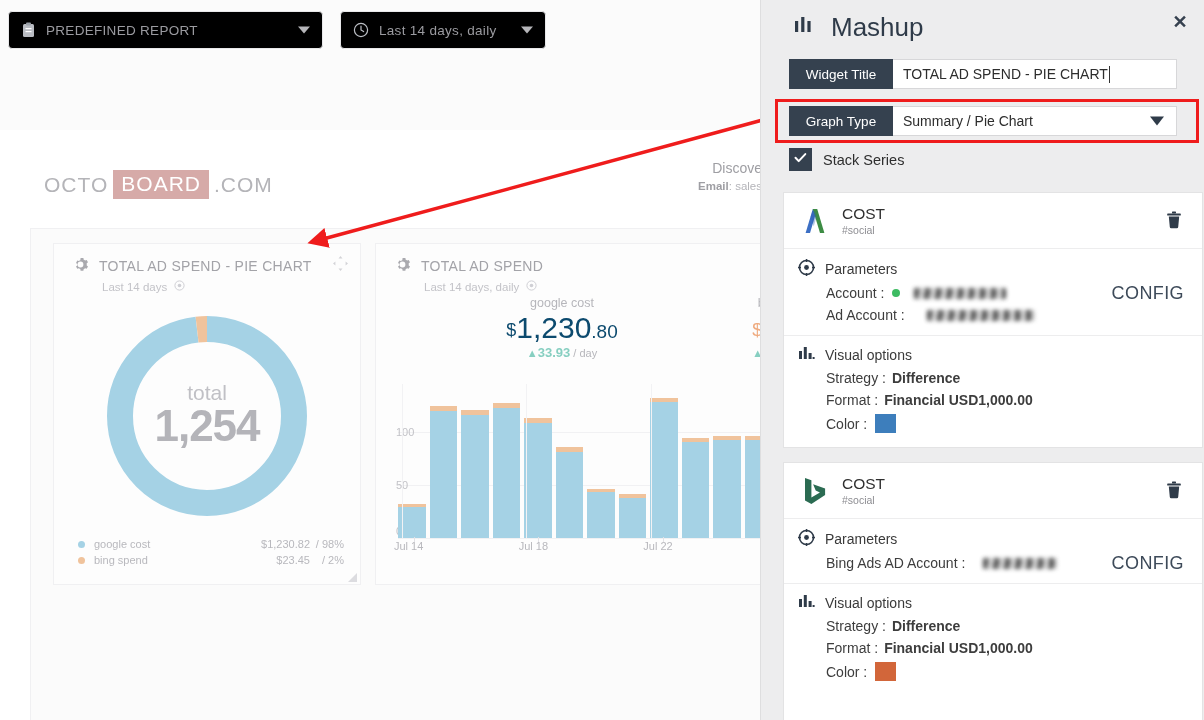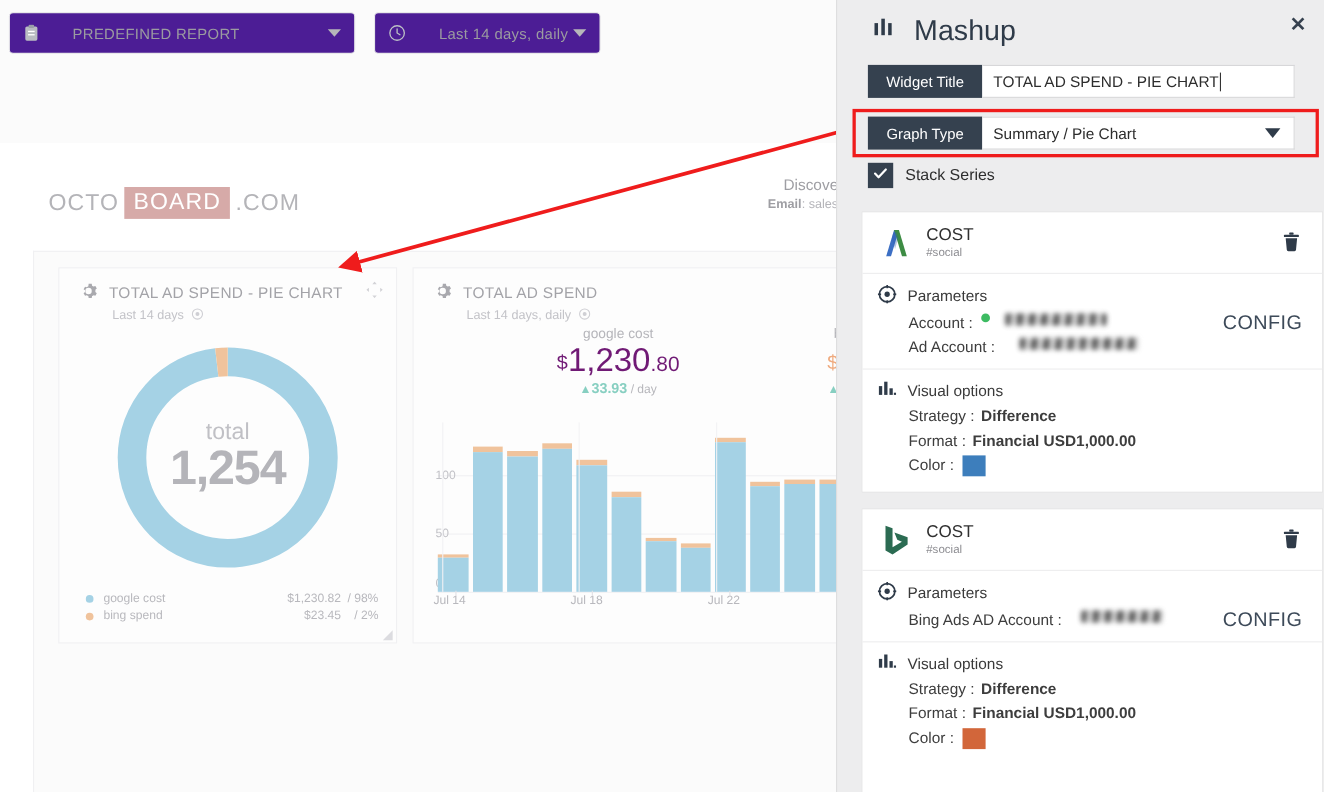--- a/index.html
+++ b/index.html
@@ -15,24 +15,24 @@
     position: absolute; left: 0; top: 0; width: 770px; height: 720px;
     background: #fbfbfb;
   }
 
   
   #toolbar {
     position: absolute; left: 0; top: 0; width: 770px; height: 60px;
     background: #fbfbfb;
   }
   .tb-select {
-    position: absolute; height: 38px; background: #4c1d95;
+    position: absolute; height: 38px; background: #000000;
     border: 1px solid #e8e8ea; border-radius: 4px;
     display: flex; align-items: center; color: #9b9ba0;
-    font-size: 13.5px; letter-spacing: .3px; gap: 20px;
+    font-size: 13.5px; letter-spacing: .3px;
   }
   #report-select { left: 8px; top: 11px; width: 315px; }
   #range-select  { left: 340px; top: 11px; width: 206px; }
   .tb-icon { margin-left: 12px; margin-right: 10px; display: flex; align-items: center; }
   .tb-caret {
     position: absolute; right: 12px; top: 50%; transform: translateY(-50%);
     width: 0; height: 0; border-left: 6px solid transparent;
     border-right: 6px solid transparent; border-top: 7px solid #b6b6ba;
   }
 
@@ -213,21 +213,21 @@
   #card-bing   { top: 462px; height: 270px; }
 
   .card-head { height: 55px; display: flex; align-items: center; padding: 0 14px; position: relative; }
   .logo-box { width: 34px; height: 34px; flex: 0 0 auto; margin-right: 10px; }
   .src-name { font-size: 15.5px; color: #303030; line-height: 1.1; }
   .src-tag  { font-size: 10.5px; color: #8d8d92; margin-top: 2px; }
   .trash { position: absolute; right: 20px; top: 18px; }
 
   .card-sec { border-top: 1px solid #ededee; padding: 10px 14px 12px 14px; position: relative; }
   .sec-head { display: flex; align-items: center; gap: 10px; font-size: 14px; color: #3a3a3a; }
-  .kv { font-size: 14px; color: #3d3d3d; margin-top: 6px; display: flex; padding-left: 28px; }
+  .kv { font-size: 14px; color: #3d3d3d; margin-top: 6px; display: flex; align-items: center; padding-left: 28px; }
   .kv .k { white-space: nowrap; }
   .kv .v { font-weight: 700; margin-left: 6px; }
   .green-dot { width: 8px; height: 8px; border-radius: 50%; background: #3dbb62; margin-left: 8px; flex: 0 0 auto; }
   .blur {
     margin-left: 14px; height: 11px; border-radius: 2px;
     background: repeating-linear-gradient(95deg,#2c2c2c 0 4px,#8d8d8d 4px 7px,#d8d8d8 7px 11px);
     filter: blur(2.2px); opacity: .85;
   }
   .config-link {
     position: absolute; right: 18px; font-size: 18px; color: #3d4a59; letter-spacing: .4px; margin-left: 44px;
@@ -369,21 +369,21 @@
               <svg width="11" height="11" viewBox="0 0 11 11">
                   <circle cx="5.5" cy="5.5" r="4.6" fill="none" stroke="#cfcfd4" stroke-width="1"></circle>
                   <circle cx="5.5" cy="5.5" r="1.8" fill="#cfcfd4"></circle>
                 </svg>
             </span>
           </div>
         </div>
 
         <div class="kpi" id="kpi-google">
           <div class="kpi-name">google cost</div>
-          <div class="kpi-big" style="color:#701a75">
+          <div class="kpi-big" style="color:#0c4a6e">
             <span class="cur">$</span><span>1,230</span><span class="dec">.80</span>
           </div>
           <div class="kpi-delta">
             ▲<b>33.93</b> <span class="unit">/ day</span>
           </div>
         </div>
         <div class="kpi" id="kpi-bing">
           <div class="kpi-name">bing sp</div>
           <div class="kpi-big" style="color:#efaa7e">
             <span class="cur">$</span><span>23.</span><span class="dec"></span>

